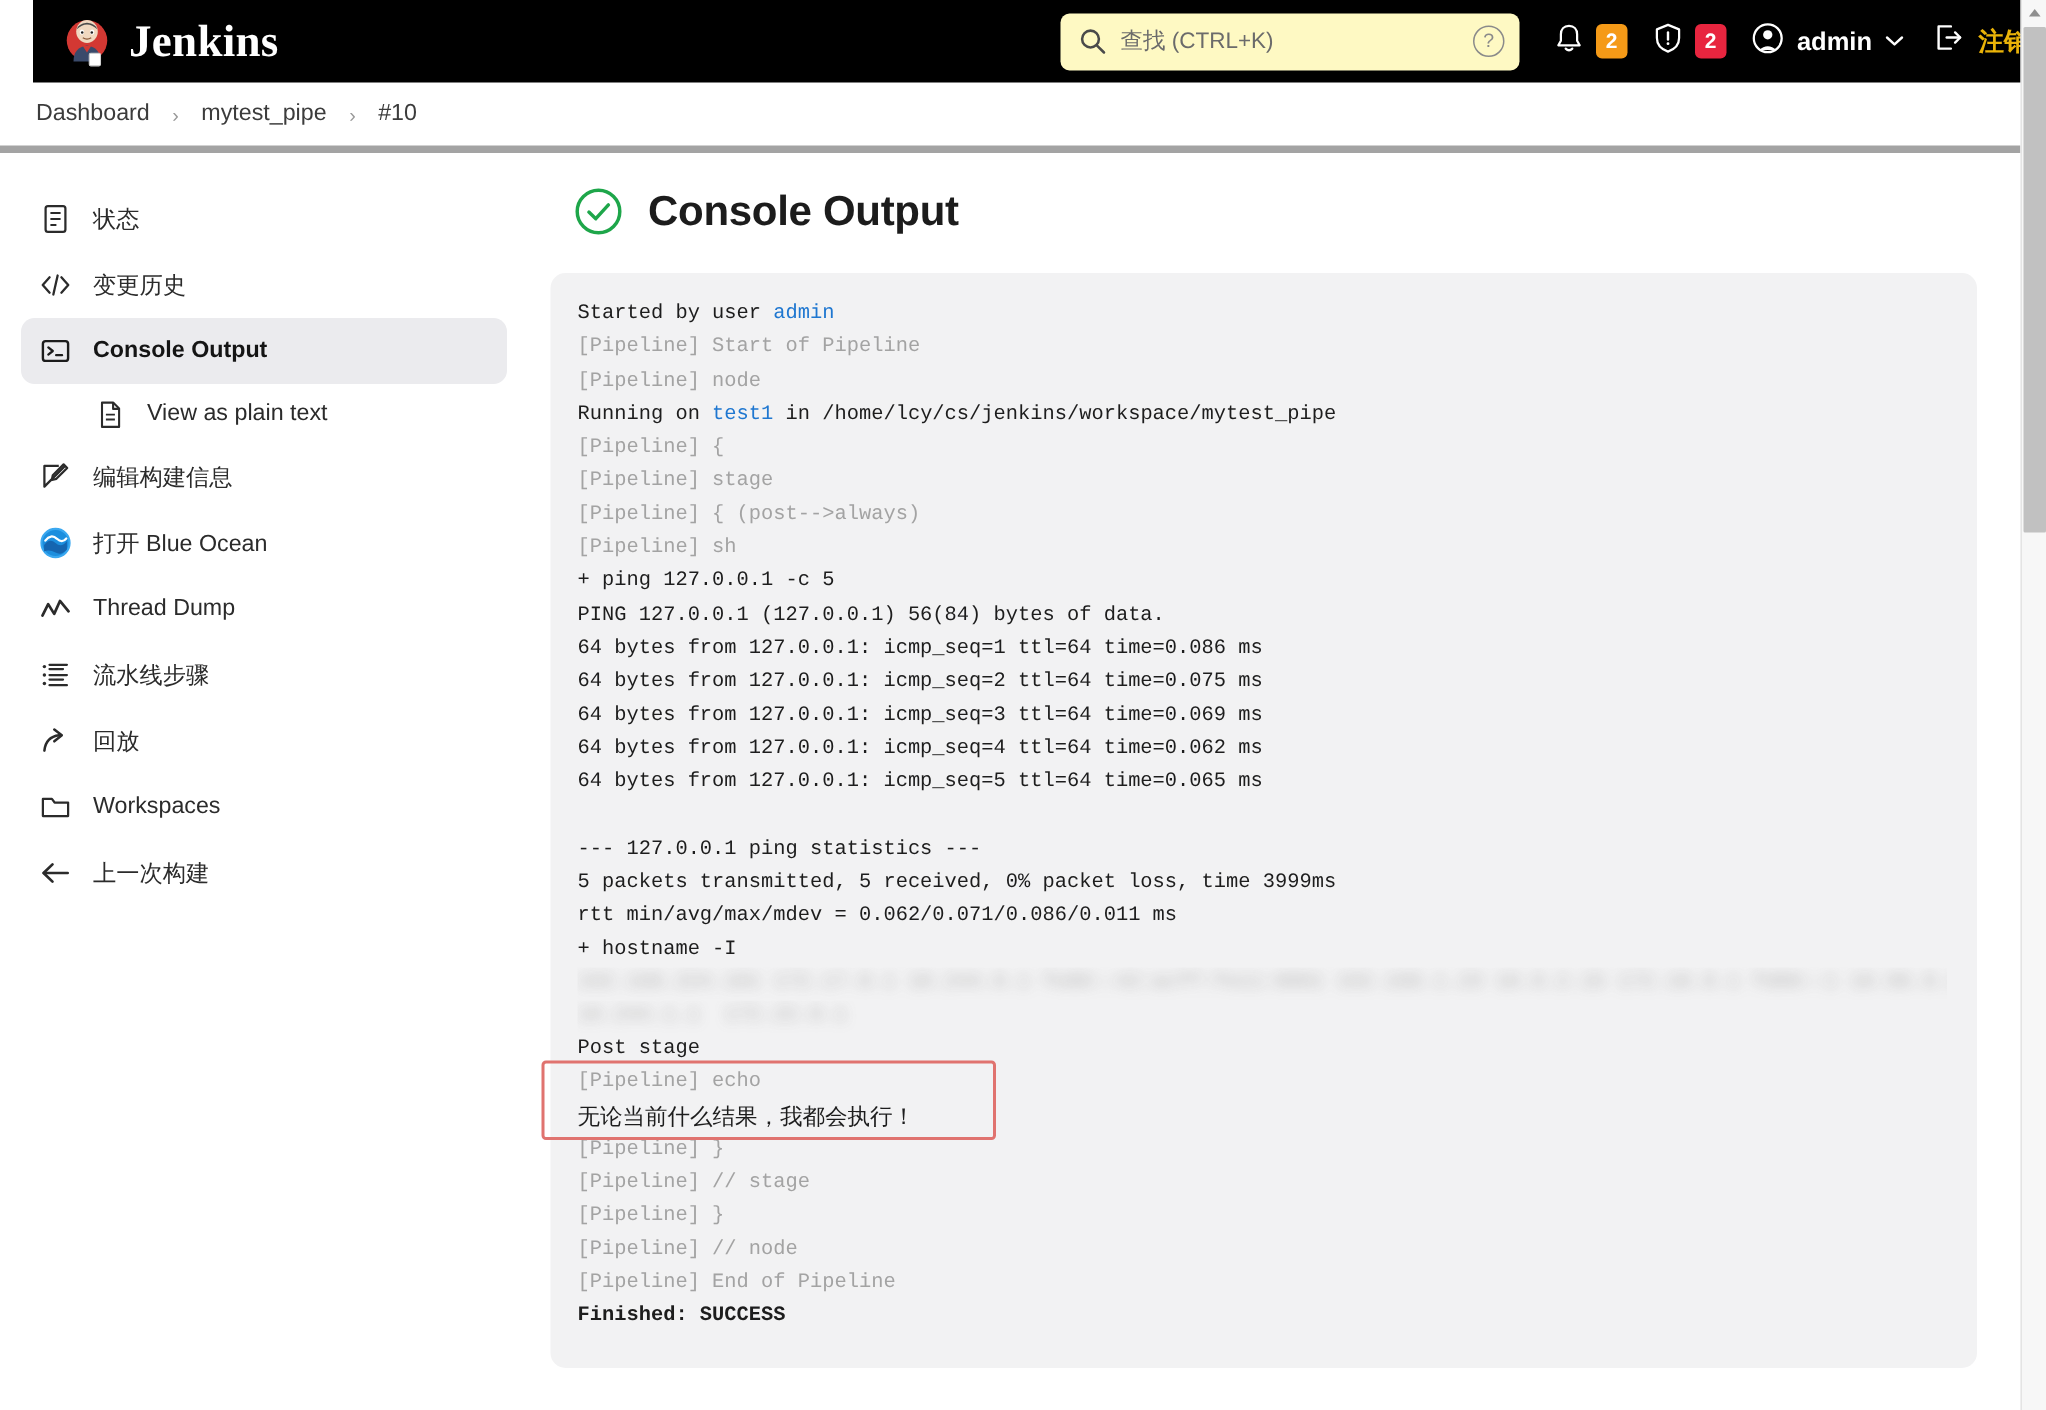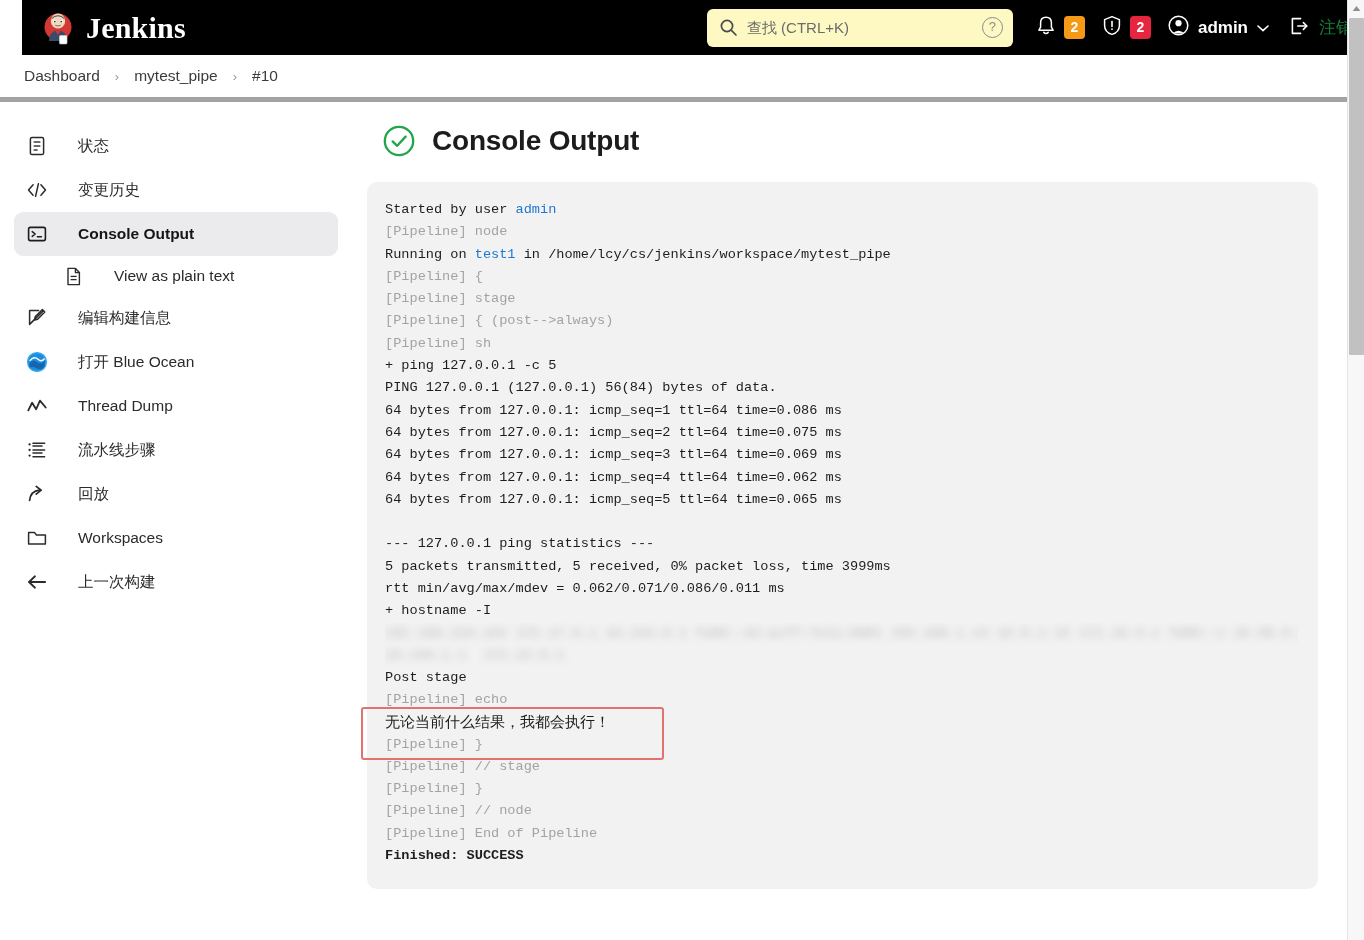--- a/index.html
+++ b/index.html
@@ -111,21 +111,21 @@
     color: #ffffff;
     font-size: 14px;
     font-weight: bold;
     line-height: 23px;
     text-align: center;
     padding: 0 5px;
   }
   .user-item { gap: 8px; margin-right: 18px; }
   .user-name { font-size: 17px; font-weight: bold; color: #ffffff; }
   .logout-item { gap: 9px; margin-right: 4px; }
-  .logout-label { font-size: 17px; font-weight: normal; color: #15803d; }
+  .logout-label { font-size: 17px; font-weight: bold; color: #eab308; }
 
   
   .breadcrumb {
     position: absolute;
     top: 55px; left: 0;
     width: 1347px;
     height: 47px;
     background: #ffffff;
     border-bottom: 5px solid #a3a3a3;
     display: flex;
@@ -154,21 +154,21 @@
     background: #ffffff;
     padding-top: 22px;
   }
   .side-item {
     display: flex;
     align-items: center;
     height: 44px;
     margin: 0 14px;
     padding-left: 12px;
     border-radius: 9px;
-    gap: 30px;
+    gap: 14px;
     cursor: pointer;
     text-align: center;
   }
   .side-item.active { background: #ebebee; }
   .side-icon {
     width: 22px; height: 22px;
     flex: 0 0 auto;
     display: flex;
     align-items: center;
     justify-content: center;
@@ -496,20 +496,21 @@
         <svg width="34" height="34" viewBox="0 0 34 34">
           <circle cx="17" cy="17" r="14.2" fill="none" stroke="#1ea64a" stroke-width="2.3"></circle>
           <polyline points="10.6,17.4 15.2,21.8 23.6,12.6" fill="none" stroke="#1ea64a" stroke-width="2.3" stroke-linecap="round" stroke-linejoin="round"></polyline>
         </svg>
       </span>
       <span class="page-title">Console Output</span>
     </div>
 
     <div class="console-box" id="console-box">
         <div class="log-line"><span>Started by user </span><span class="log-link">admin</span></div>
+        <div class="log-line pipeline">[Pipeline] Start of Pipeline</div>
         <div class="log-line pipeline">[Pipeline] node</div>
         <div class="log-line"><span>Running on </span><span class="log-link">test1</span><span> in /home/lcy/cs/jenkins/workspace/mytest_pipe</span></div>
         <div class="log-line pipeline">[Pipeline] {</div>
         <div class="log-line pipeline">[Pipeline] stage</div>
         <div class="log-line pipeline">[Pipeline] { (post--&gt;always)</div>
         <div class="log-line pipeline">[Pipeline] sh</div>
         <div class="log-line">+ ping 127.0.0.1 -c 5</div>
         <div class="log-line">PING 127.0.0.1 (127.0.0.1) 56(84) bytes of data.</div>
         <div class="log-line">64 bytes from 127.0.0.1: icmp_seq=1 ttl=64 time=0.086 ms</div>
         <div class="log-line">64 bytes from 127.0.0.1: icmp_seq=2 ttl=64 time=0.075 ms</div>

